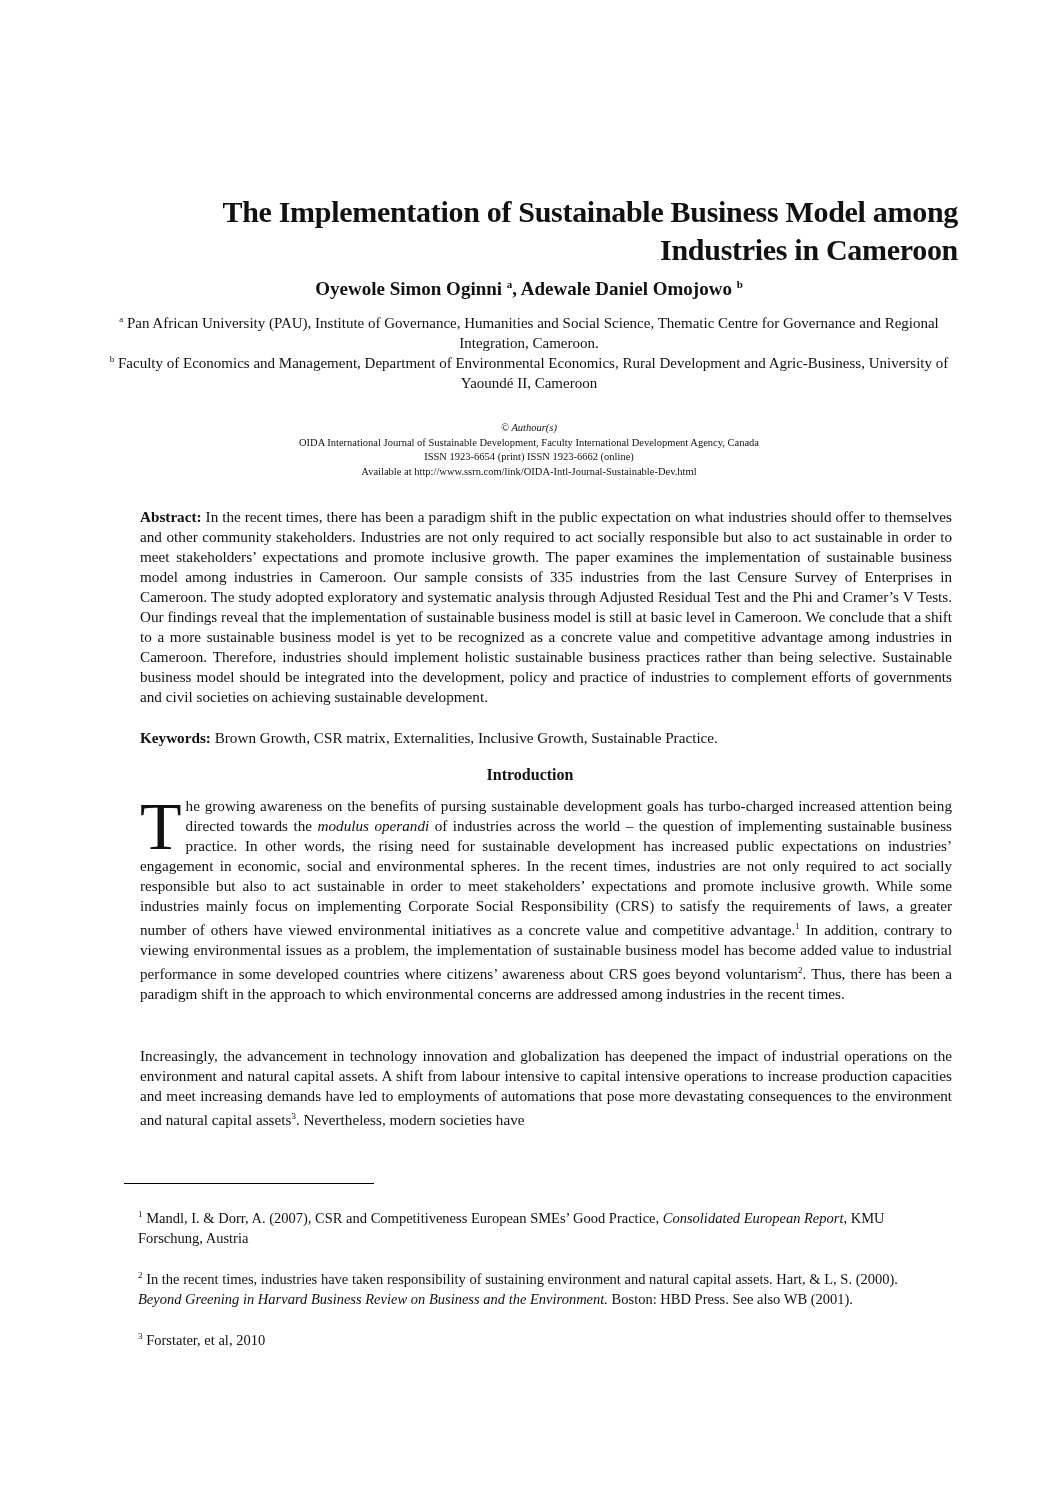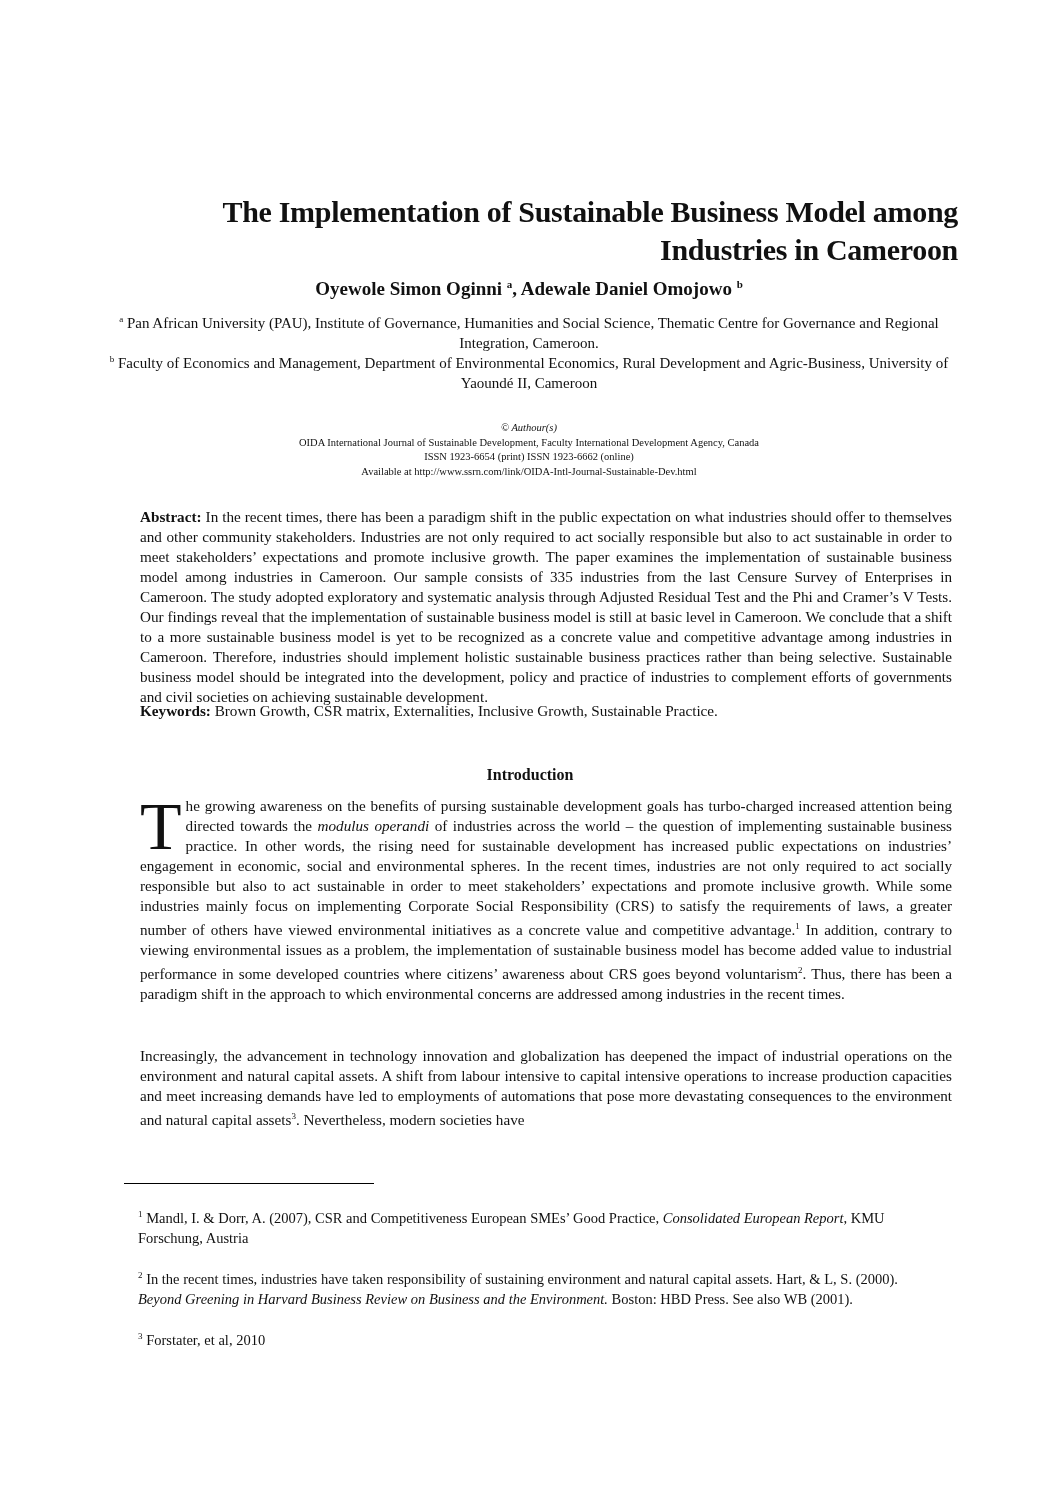--- a/index.html
+++ b/index.html
@@ -55,21 +55,21 @@
     <div class="copy">© Authour(s)</div>
     <div>OIDA International Journal of Sustainable Development, Faculty International Development Agency, Canada</div>
     <div>ISSN 1923-6654 (print) ISSN 1923-6662 (online)</div>
     <div>Available at http://www.ssrn.com/link/OIDA-Intl-Journal-Sustainable-Dev.html</div>
   </div>
 
   <div class="block" style="top:507px;">
     <b>Abstract:</b><span> In the recent times, there has been a paradigm shift in the public expectation on what industries should offer to themselves and other community stakeholders. Industries are not only required to act socially responsible but also to act sustainable in order to meet stakeholders’ expectations and promote inclusive growth. The paper examines the implementation of sustainable business model among industries in Cameroon. Our sample consists of 335 industries from the last Censure Survey of Enterprises in Cameroon. The study adopted exploratory and systematic analysis through Adjusted Residual Test and the Phi and Cramer’s V Tests. Our findings reveal that the implementation of sustainable business model is still at basic level in Cameroon. We conclude that a shift to a more sustainable business model is yet to be recognized as a concrete value and competitive advantage among industries in Cameroon. Therefore, industries should implement holistic sustainable business practices rather than being selective. Sustainable business model should be integrated into the development, policy and practice of industries to complement efforts of governments and civil societies on achieving sustainable development.</span>
   </div>
 
-  <div class="block" style="top:701px;">
+  <div class="block" style="top:728px;">
     <b>Keywords:</b><span> Brown Growth, CSR matrix, Externalities, Inclusive Growth, Sustainable Practice.</span>
   </div>
 
   <div class="heading">Introduction</div>
 
   <div class="block" style="top:796px;">
     <span class="dropcap">T</span><span>he growing awareness on the benefits of pursing sustainable development goals has turbo-charged increased attention being directed towards the </span><i>modulus operandi</i><span> of industries across the world – the question of implementing sustainable business practice. In other words, the rising need for sustainable development has increased public expectations on industries’ engagement in economic, social and environmental spheres. In the recent times, industries are not only required to act socially responsible but also to act sustainable in order to meet stakeholders’ expectations and promote inclusive growth. While some industries mainly focus on implementing Corporate Social Responsibility (CRS) to satisfy the requirements of laws, a greater number of others have viewed environmental initiatives as a concrete value and competitive advantage.</span><sup>1</sup><span> In addition, contrary to viewing environmental issues as a problem, the implementation of sustainable business model has become added value to industrial performance in some developed countries where citizens’ awareness about CRS goes beyond voluntarism</span><sup>2</sup><span>. Thus, there has been a paradigm shift in the approach to which environmental concerns are addressed among industries in the recent times.</span>
   </div>
 
   <div class="block" style="top:1046px;">

